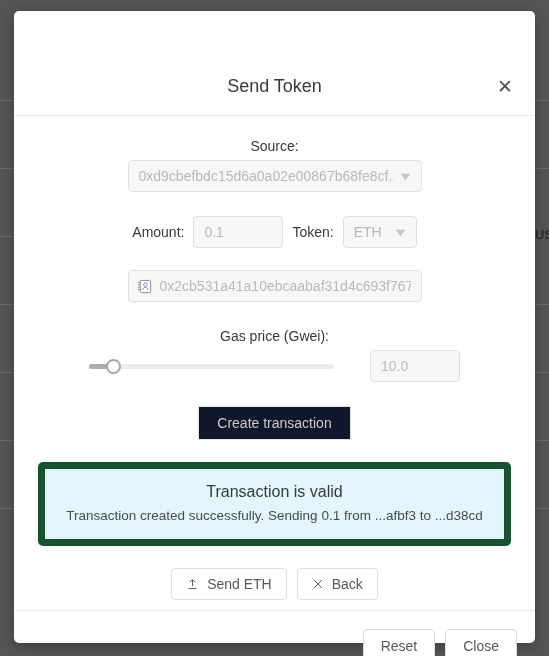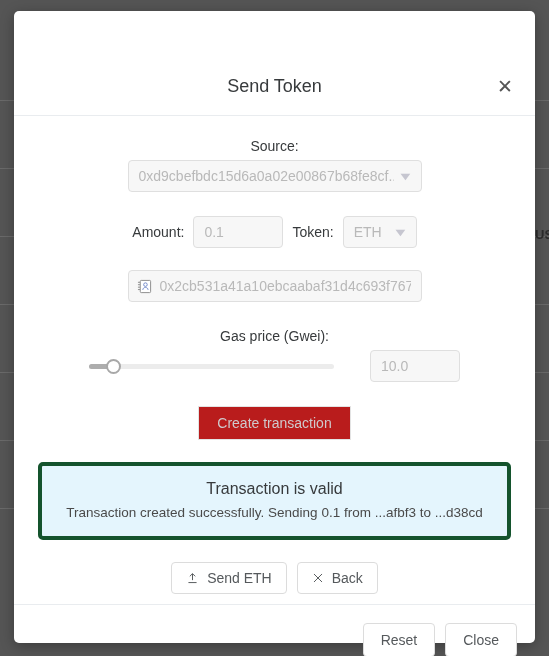--- a/index.html
+++ b/index.html
@@ -217,35 +217,35 @@
     width: 15px;
     height: 15px;
     border-radius: 50%;
     background: #ffffff;
     border: 2px solid #a8a8a8;
   }
   #gas-value { width: 90px; justify-content: flex-start; }
 
   .create-row { margin-top: 24px; }
   #create-transaction {
-    background: #b91c1c;
+    background: #0f172a;
     border: 1px solid #e3e3e3;
     border-radius: 0;
     color: #cfc9cc;
     font-family: "Liberation Sans", sans-serif;
     font-size: 14px;
     padding: 8px 18px;
     cursor: default;
   }
 
   
   #alert-valid {
     margin: 22px 0 0 0;
     background: #e4f5fd;
-    border: 4px solid #14532d;
+    border: 7px solid #14532d;
     border-radius: 5px;
     padding: 14px 12px 16px 12px;
     text-align: center;
   }
   .alert-title {
     font-size: 16px;
     color: #373a3c;
     margin-bottom: 7px;
   }
   .alert-sub {

